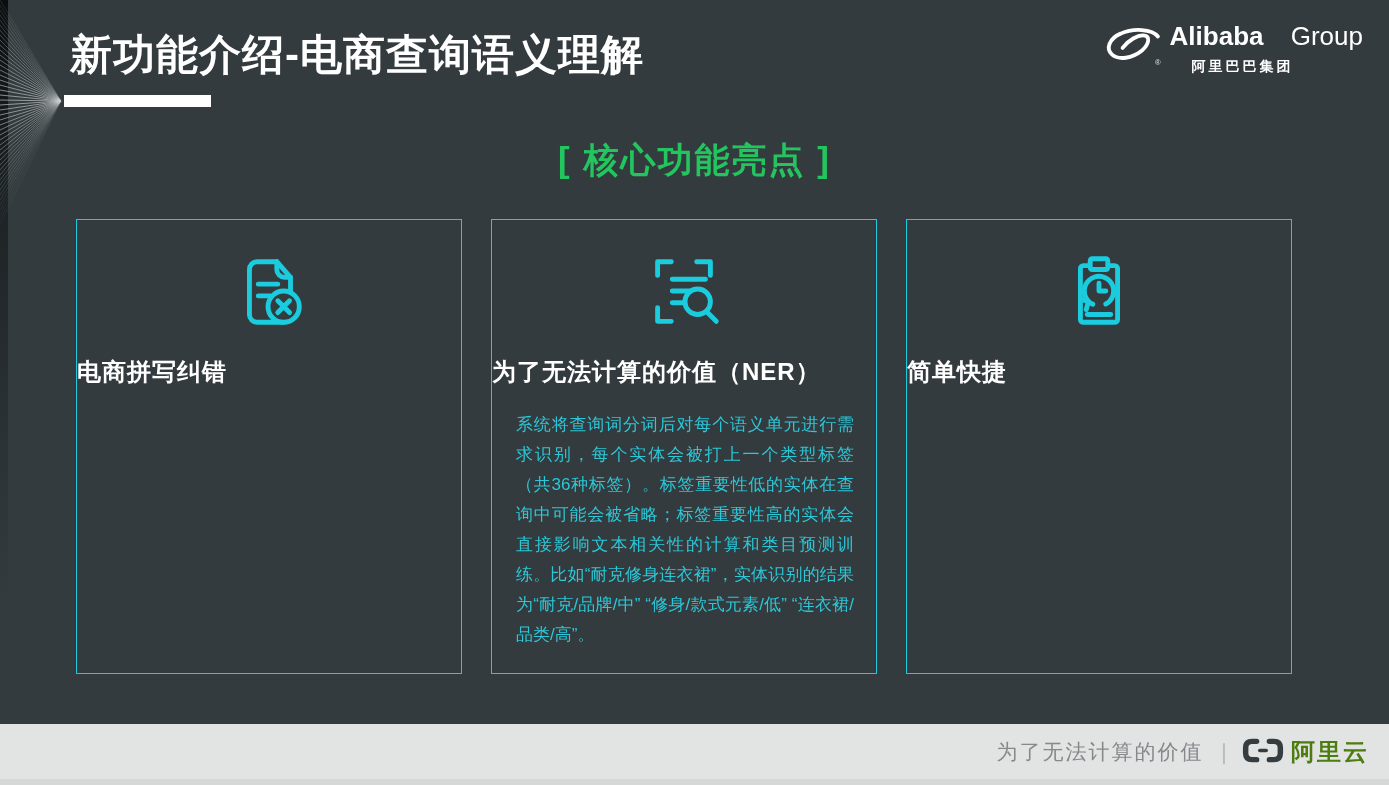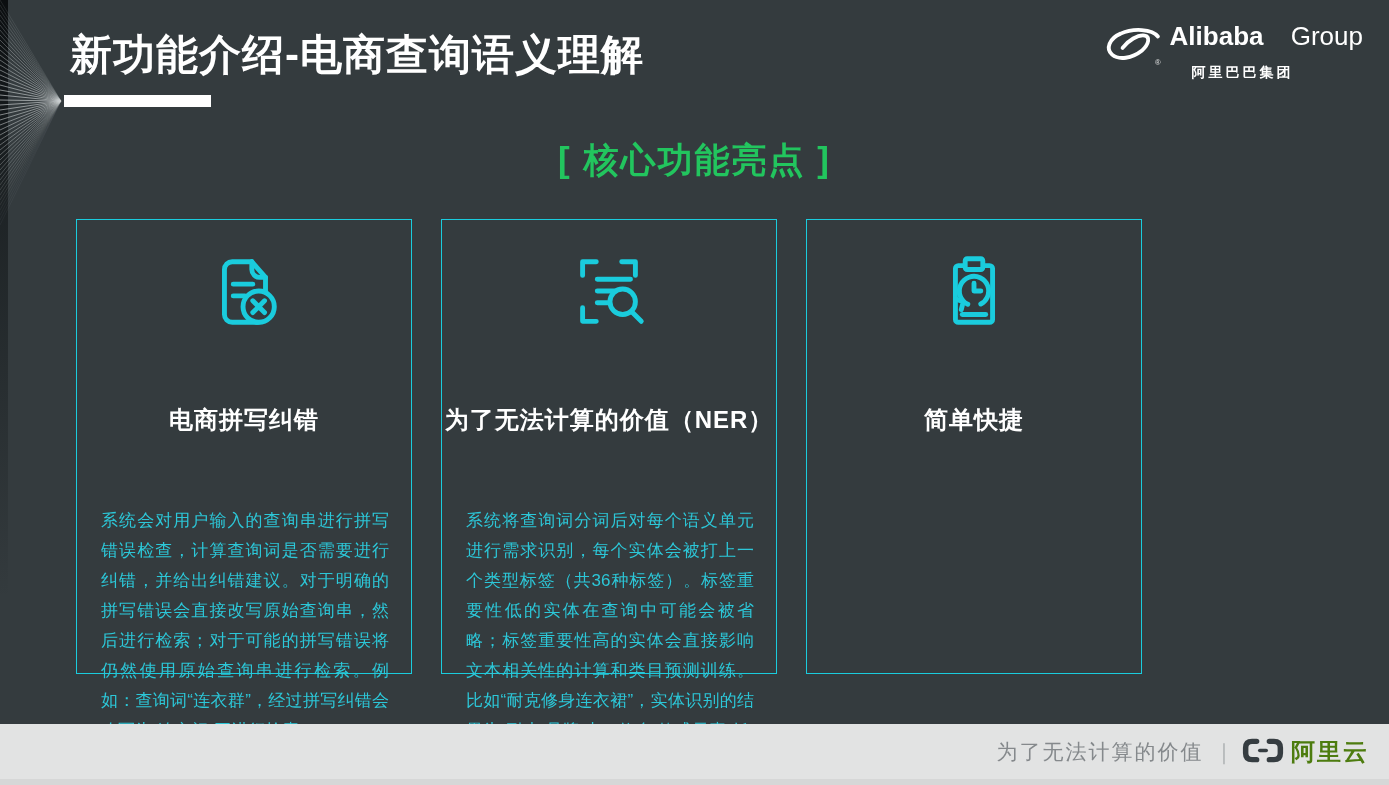--- a/index.html
+++ b/index.html
@@ -30,38 +30,38 @@
   }
   .group-logo {
     position:absolute; right:26px; top:22px;
     display:flex; align-items:flex-start; color:#ffffff;
   }
   .logo-mark { margin-top:4px; margin-right:4px; }
   .logo-text-col { display:flex; flex-direction:column; }
   .logo-row { font-size:26px; line-height:28px; white-space:nowrap; }
   .brand-bold { font-weight:bold; }
   .brand-light { font-weight:400; margin-left:20px; }
-  .logo-cn { font-size:14px; font-weight:bold; letter-spacing:3px; margin-top:14px; padding-left:22px; }
+  .logo-cn { font-size:14px; font-weight:bold; letter-spacing:3px; margin-top:8px; padding-left:22px; }
 
   
   .section-heading {
     position:absolute; top:137px; left:0; width:100%;
     text-align:center; font-size:35px; font-weight:bold;
     color:#22c55e; letter-spacing:2px;
   }
 
   
   .cards {
     position:absolute; left:76px; top:219px;
     display:flex; gap:29px;
   }
   .card {
-    width:336px; height:455px;
+    width:386px; height:455px;
     border:1px solid #1accdd;
-    display:flex; flex-direction:column; align-items:center;gap:48px;
+    display:flex; flex-direction:column; 
   }
   .card-icon { margin-top:28px; height:88px; display:flex; align-items:center; justify-content:center; }
   .card-title {
     margin-top:20px; font-size:24px; font-weight:bold;
     color:#ffffff; letter-spacing:1px; white-space:nowrap;
   }
   .card-body {
     margin:22px 22px 0 24px;
     font-size:17px; line-height:30px; color:#2cc7d8;
     text-align:justify;
@@ -159,21 +159,20 @@
     <div class="card-icon">
       <svg width="88" height="88" viewBox="0 0 90 90" fill="none" stroke="#1accdd" stroke-width="5" stroke-linecap="round" stroke-linejoin="round">
         <path d="M53 14 H33 c-4.5 0 -8 3.5 -8 8 v46 c0 4.5 3.5 8 8 8 h26 c4.5 0 8 -3.5 8 -8 V30"></path>
         <path d="M53 14 v8 c0 4.5 3.5 8 8 8 h6 L53 14 z"></path>
         <path d="M34 37 h20 M34 49 h12"></path>
         <circle cx="60" cy="60" r="16" fill="#343b3e"></circle>
         <path d="M54 54 l12 12 M66 54 l-12 12"></path>
       </svg>
     </div>
     <div class="card-title">电商拼写纠错</div>
-    <div class="card-body">系统会对用户输入的查询串进行拼写错误检查，计算查询词是否需要进行纠错，并给出纠错建议。对于明确的拼写错误会直接改写原始查询串，然后进行检索；对于可能的拼写错误将仍然使用原始查询串进行检索。例如：查询词“连衣群”，经过拼写纠错会改写为“连衣裙”再进行检索。</div>
   </div>
 
   <div class="card">
     <div class="card-icon">
       <svg width="88" height="88" viewBox="0 0 90 90" fill="none" stroke="#1accdd" stroke-width="5" stroke-linecap="round" stroke-linejoin="round">
         <path d="M32 14 h-14 v14"></path>
         <path d="M58 14 h14 v14"></path>
         <path d="M18 61 v14 h14"></path>
         <path d="M33 32 h34 M33 44 h24 M33 56 h13"></path>
         <circle cx="59" cy="55" r="13" fill="#343b3e"></circle>

